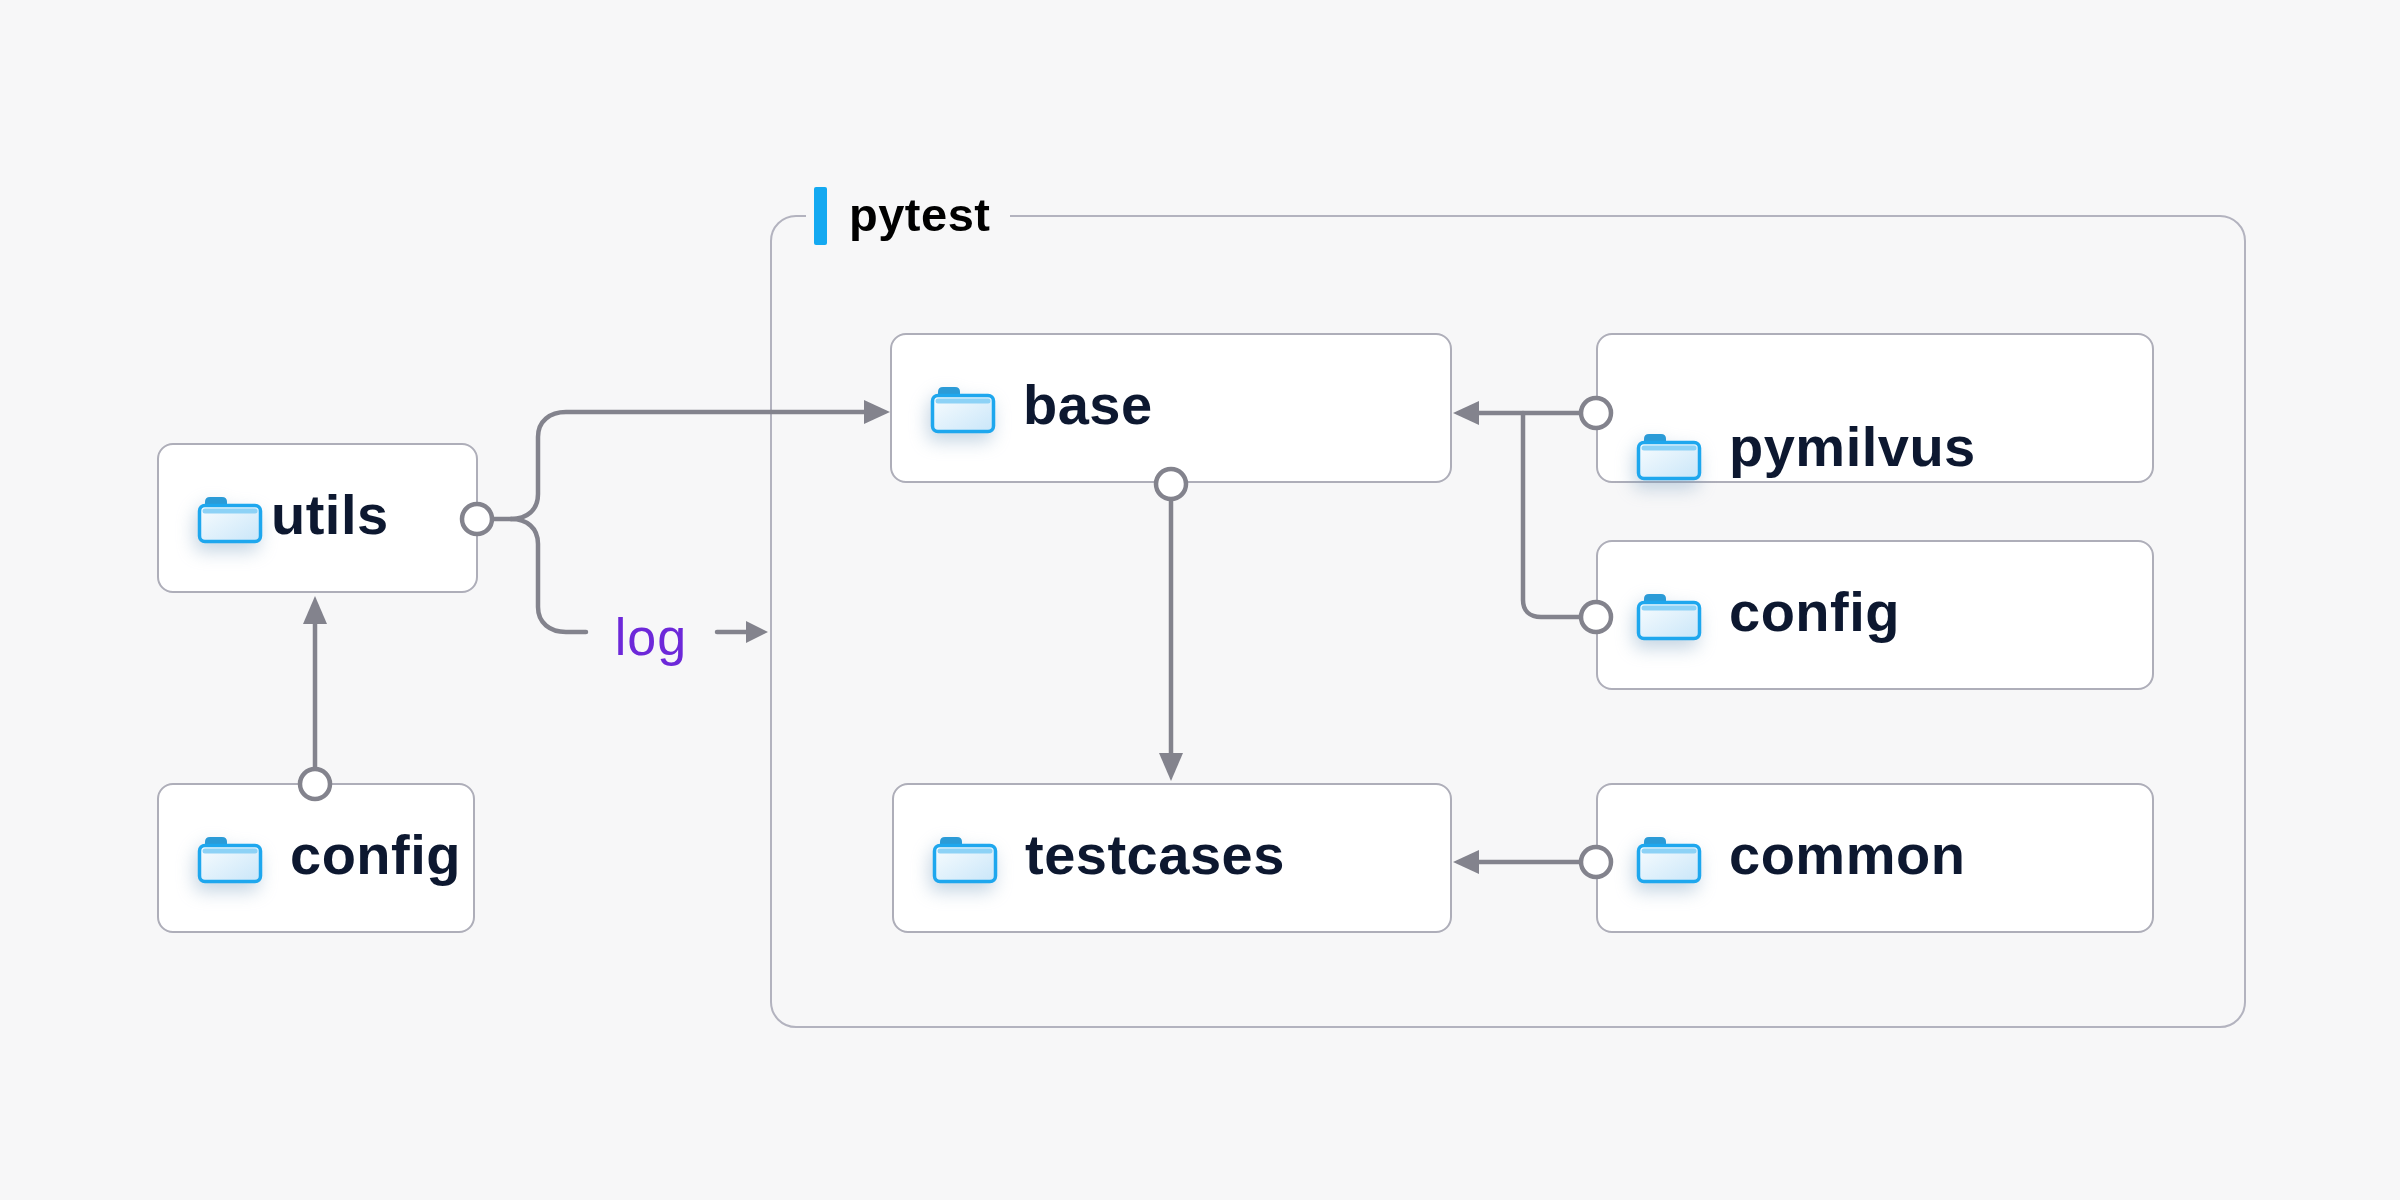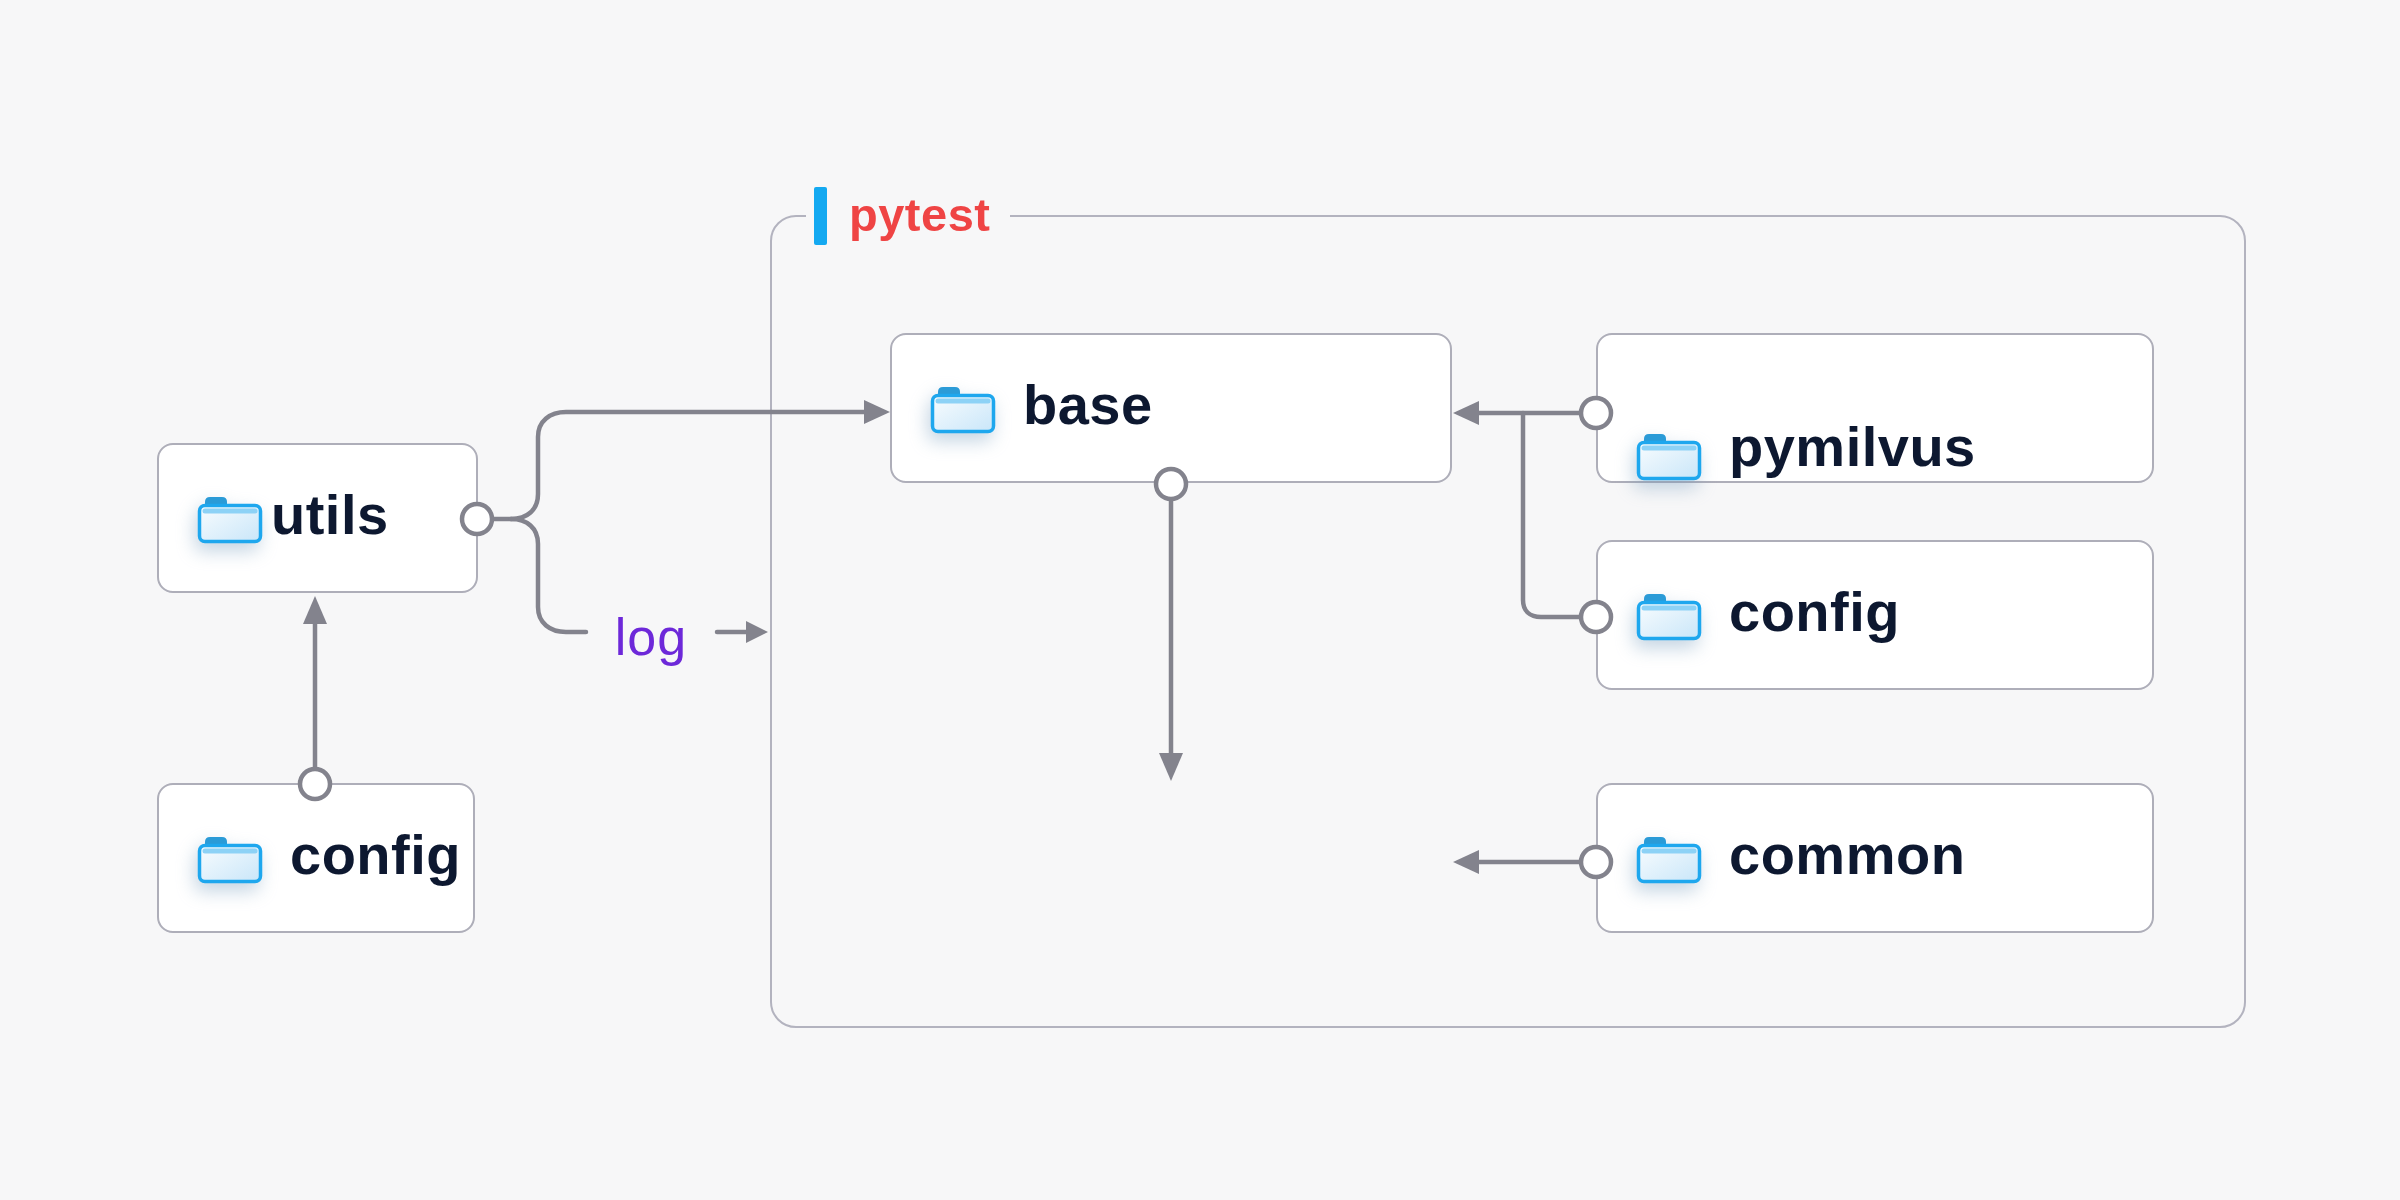--- a/index.html
+++ b/index.html
@@ -20,21 +20,21 @@
   .group-label{
     position:absolute;left:806px;top:186px;height:60px;
     display:flex;align-items:center;
     background:#f7f7f8;
     padding:0 20px 0 8px;gap:22px;z-index:3;
   }
   .group-label .accent-bar{
     width:13px;height:58px;background:#14a9f1;border-radius:2px;flex:0 0 auto;
   }
   .group-label .group-title{
-    font-size:47px;font-weight:700;color:#ef4444;letter-spacing:0.5px;line-height:1;
+    font-size:47px;font-weight:700;color:#000000;letter-spacing:0.5px;line-height:1;
     padding-bottom:4px;
   }
 
   
   .node{
     position:absolute;box-sizing:border-box;
     background:#ffffff;border:2.5px solid #aeaeb9;border-radius:16px;
     display:flex;align-items:center;
     padding-left:38px;gap:27px;z-index:4;
   }
@@ -125,20 +125,28 @@
 
   <div class="node" id="node-check">
     <svg class="folder" width="66" height="52" viewBox="0 0 66 52">
       <path d="M8 18 V10 q0 -5 5 -5 h12 q5 0 5 5 v8 z" fill="#2b9bd7"></path>
       <rect x="2.5" y="13.5" width="61" height="36" rx="5.5" fill="url(#fgrad)" stroke="#1ea7ee" stroke-width="3.5"></rect>
       <rect x="5.5" y="16.5" width="55" height="5" rx="2.5" fill="#8dd2f6"></rect>
     </svg>
     <span class="node-label">config</span>
   </div>
 
+  <div class="node" id="node-testcases">
+    <svg class="folder" width="66" height="52" viewBox="0 0 66 52">
+      <path d="M8 18 V10 q0 -5 5 -5 h12 q5 0 5 5 v8 z" fill="#2b9bd7"></path>
+      <rect x="2.5" y="13.5" width="61" height="36" rx="5.5" fill="url(#fgrad)" stroke="#1ea7ee" stroke-width="3.5"></rect>
+      <rect x="5.5" y="16.5" width="55" height="5" rx="2.5" fill="#8dd2f6"></rect>
+    </svg>
+    <span class="node-label">testcases</span>
+  </div>
 
   <div class="node" id="node-common">
     <svg class="folder" width="66" height="52" viewBox="0 0 66 52">
       <path d="M8 18 V10 q0 -5 5 -5 h12 q5 0 5 5 v8 z" fill="#2b9bd7"></path>
       <rect x="2.5" y="13.5" width="61" height="36" rx="5.5" fill="url(#fgrad)" stroke="#1ea7ee" stroke-width="3.5"></rect>
       <rect x="5.5" y="16.5" width="55" height="5" rx="2.5" fill="#8dd2f6"></rect>
     </svg>
     <span class="node-label">common</span>
   </div>
 

